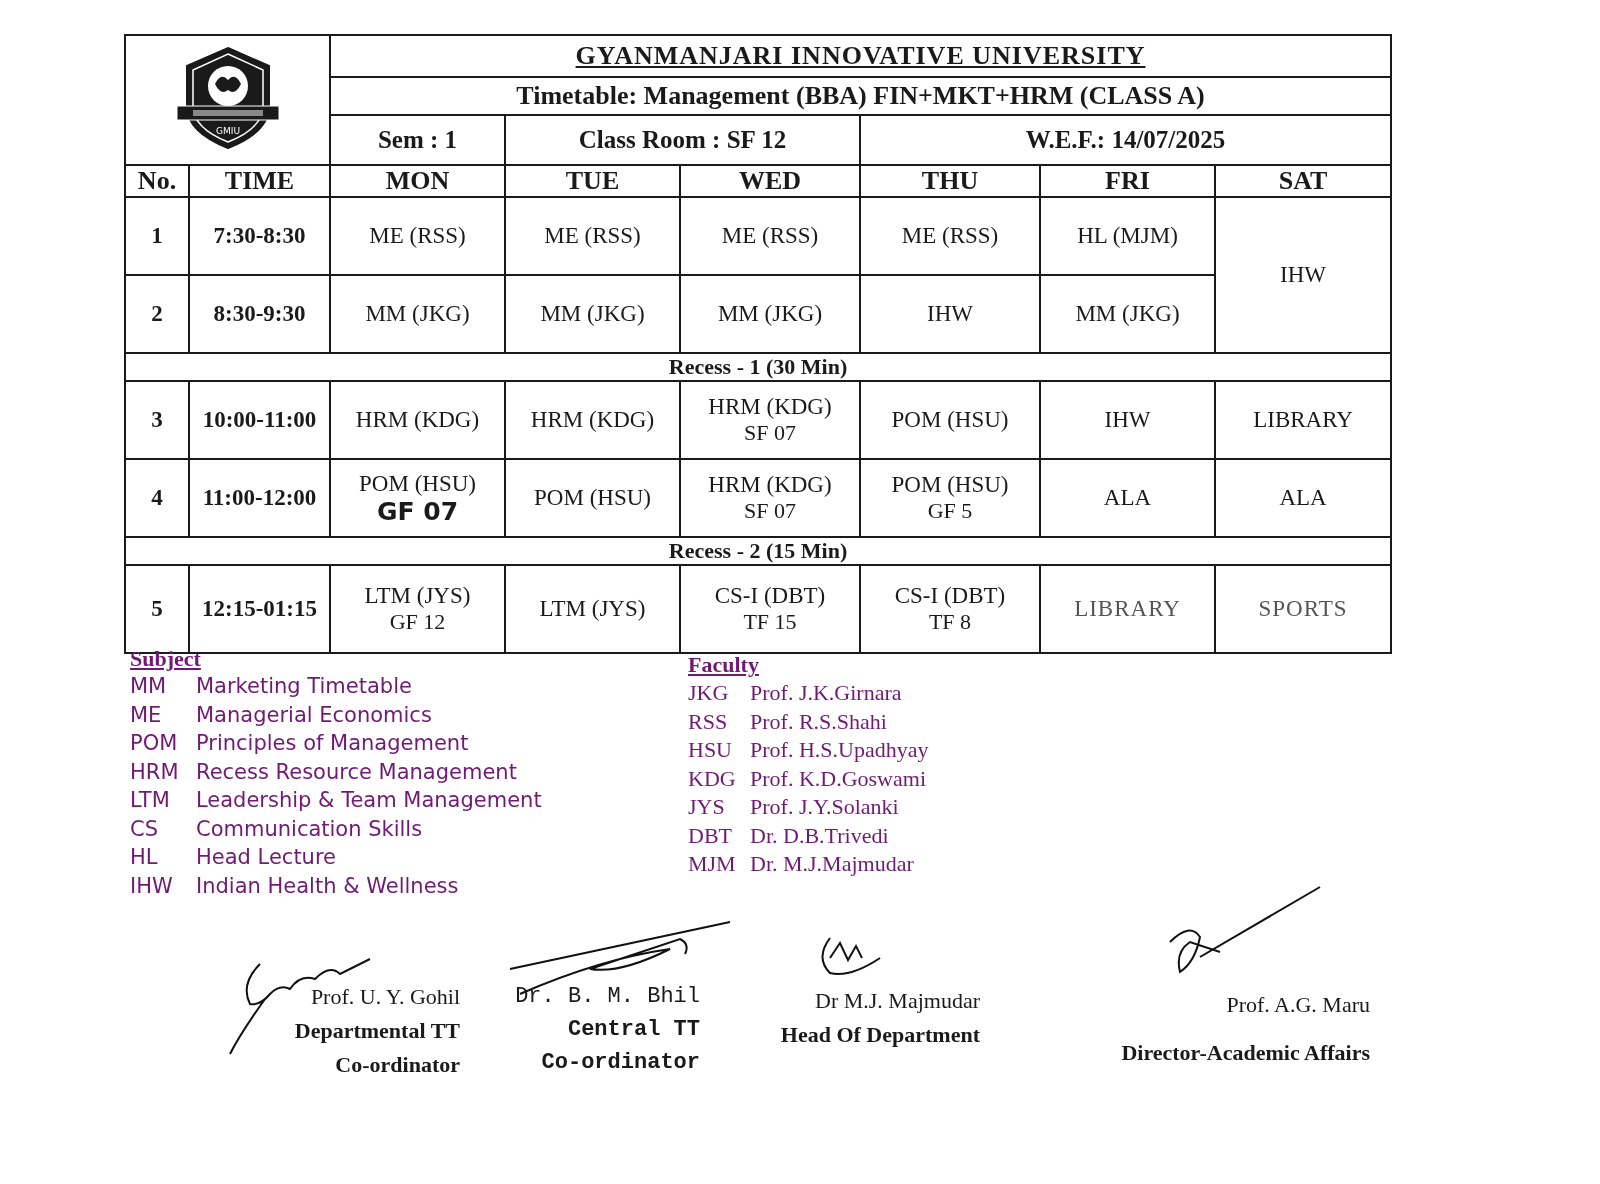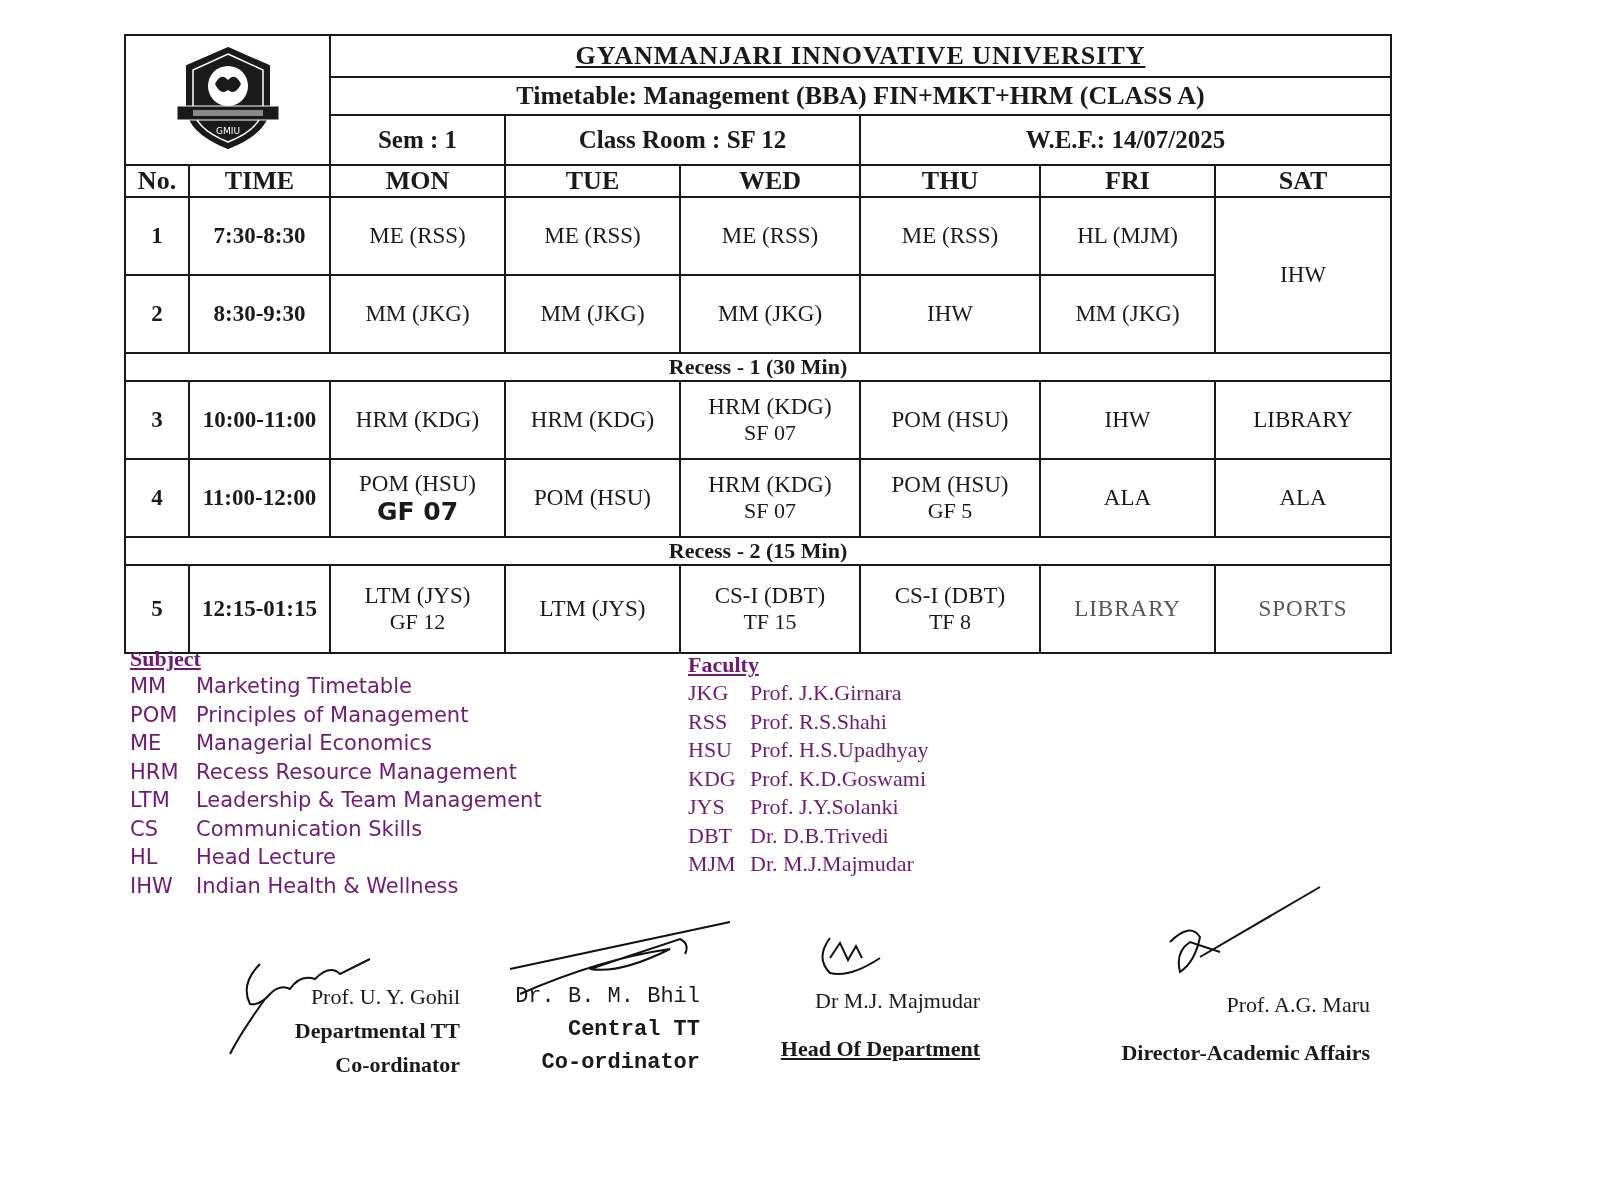--- a/index.html
+++ b/index.html
@@ -145,26 +145,26 @@
     </table>
 </div>
 
 <div class="legend subj">
   <h3>Subject</h3>
   <div class="li">
       <span class="abbr">MM</span>
       <span>Marketing Timetable</span>
     </div>
   <div class="li">
+      <span class="abbr">ME</span>
+      <span>Managerial Economics</span>
+    </div>
+  <div class="li">
       <span class="abbr">POM</span>
       <span>Principles of Management</span>
-    </div>
-  <div class="li">
-      <span class="abbr">ME</span>
-      <span>Managerial Economics</span>
     </div>
   <div class="li">
       <span class="abbr">HRM</span>
       <span>Recess Resource Management</span>
     </div>
   <div class="li">
       <span class="abbr">LTM</span>
       <span>Leadership &amp; Team Management</span>
     </div>
   <div class="li">
@@ -229,21 +229,21 @@
   <span class="name">Dr. B. M. Bhil</span>
   <span class="role">Central TT</span>
   <span class="role">Co-ordinator</span>
 </div>
 
 <div class="sig" style="left:760px; top:988px; width:220px;">
   <svg width="100" height="60" viewBox="0 0 100 60" style="left:50px; top:-60px;">
     <path d="M20 10 Q5 30 20 45 Q40 50 70 30 M20 30 L30 15 L38 32 L46 18 L52 30" stroke="#111" stroke-width="2" fill="none"></path>
   </svg>
   <span class="name">Dr M.J. Majmudar</span>
-  <span class="role" style="margin-top:22px;text-decoration:underline;">Head Of Department</span>
+  <span class="role" style="margin-top:8px;">Head Of Department</span>
 </div>
 
 <div class="sig" style="left:1080px; top:992px; width:290px;">
   <svg width="200" height="110" viewBox="0 0 200 110" style="left:60px; top:-110px;">
     <path d="M30 60 Q50 40 60 55 Q55 80 40 90 Q35 70 50 60 L80 70 M60 75 L180 5" stroke="#111" stroke-width="2" fill="none"></path>
   </svg>
   <span class="name">Prof. A.G. Maru</span>
   <span class="role" style="margin-top:22px;">Director-Academic Affairs</span>
 </div>
 

